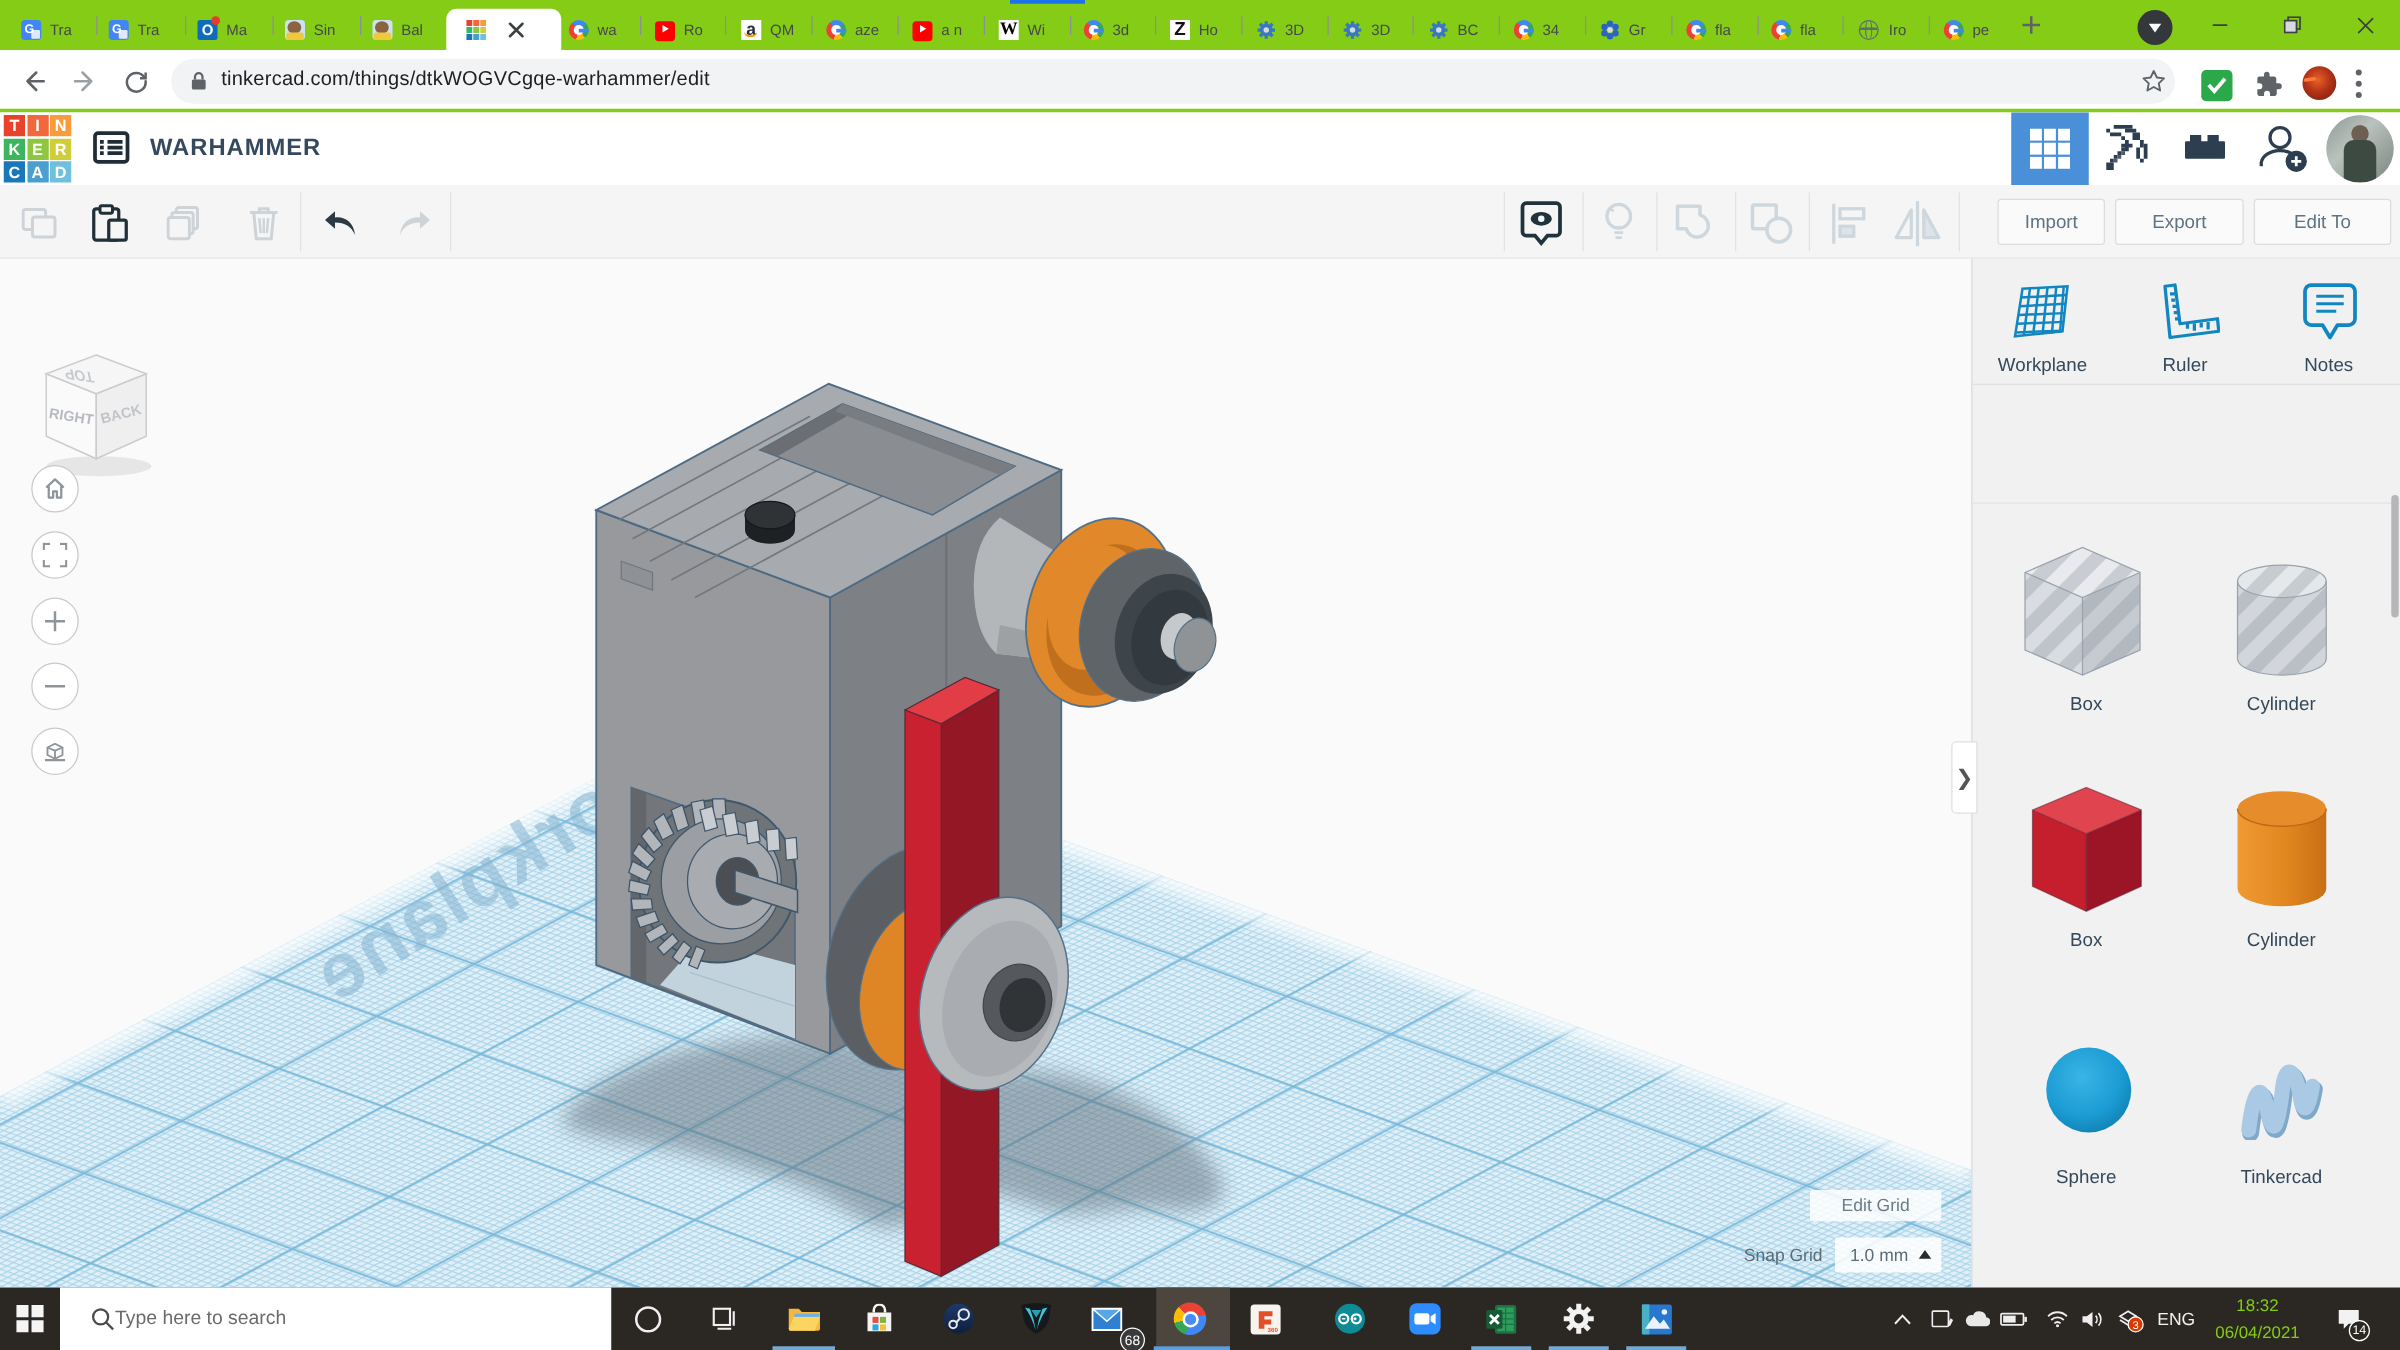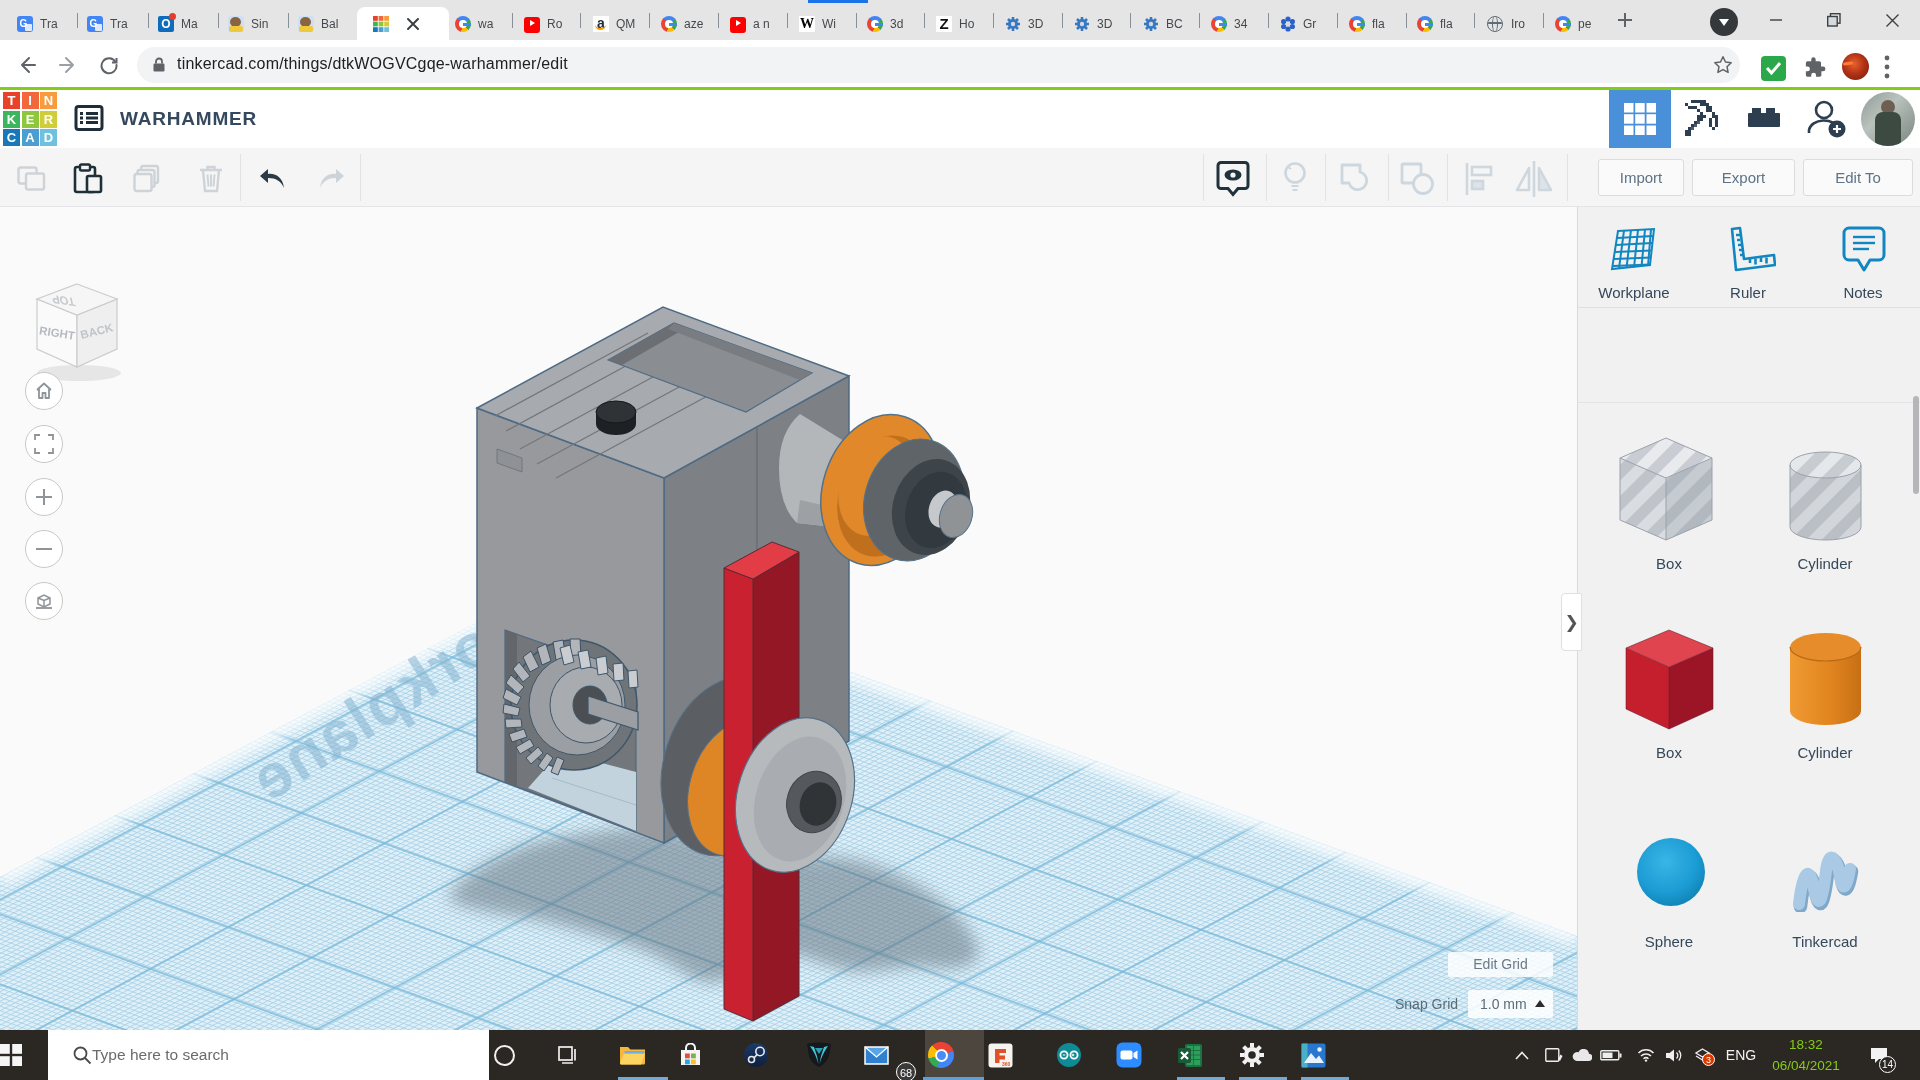--- a/index.html
+++ b/index.html
@@ -1,20 +1,20 @@
 <!DOCTYPE html>
 <html><head>
 <meta charset="utf-8">
 <style>
 *{margin:0;padding:0;box-sizing:border-box}
 html,body{width:1920px;height:1080px;overflow:hidden;font-family:"Liberation Sans",sans-serif}
 #screen{position:absolute;top:0;left:0;width:1920px;height:1080px;background:#fff}
 .abs{position:absolute}
 
-#tabbar{position:absolute;top:0;left:0;width:1920px;height:40px;background:#e5e5e5}
+#tabbar{position:absolute;top:0;left:0;width:1920px;height:40px;background:#84cc16}
 .tab{position:absolute;top:8px;height:32px;display:flex;align-items:center;padding-left:9px;overflow:hidden}
 .tab .fav{width:16px;height:16px;flex:none;position:relative}
 .tab .lbl{margin-left:7px;font-size:12px;color:#45494d;white-space:nowrap}
 .tabsep{position:absolute;top:13px;width:1px;height:15px;background:#8a9097}
 #activetab{position:absolute;top:7px;height:33px;background:#fff;border-radius:8px 8px 0 0;display:flex;align-items:center;padding-left:16px}
 .favG{width:16px;height:16px;border-radius:50%;background:conic-gradient(from -40deg,#4285f4 0 90deg,#34a853 90deg 180deg,#fbbc05 180deg 235deg,#ea4335 235deg 360deg);position:relative}
 .favG:after{content:"";position:absolute;left:4px;top:4px;width:8px;height:8px;background:#fff;border-radius:50%}
 .favG:before{content:"";position:absolute;right:0px;top:7px;width:8px;height:3px;background:#4285f4;z-index:2}
 .favYT{width:16px;height:12px;margin-top:2px;border-radius:3px;background:#f00;position:relative}
 .favYT:after{content:"";position:absolute;left:6px;top:3px;border-left:5px solid #fff;border-top:3px solid transparent;border-bottom:3px solid transparent}
@@ -52,21 +52,21 @@
 
 #viewport{position:absolute;top:207px;left:0;width:1577px;height:823px;background:#fafafa;overflow:hidden}
 .navcirc{position:absolute;width:38px;height:38px;border-radius:50%;background:#fff;border:1.5px solid #c9c9c9;display:flex;align-items:center;justify-content:center}
 
 #rpanel{position:absolute;top:207px;left:1577px;width:343px;height:823px;background:#f1f1f2;border-left:1px solid #d9d9db}
 .plabel{position:absolute;font-size:15px;color:#35485a;text-align:center}
 #dropdown{position:absolute;left:4px;top:111px;width:333px;height:75px;background:#fff;border:1px solid #e0e0e2;border-radius:4px;box-shadow:0 1px 2px rgba(0,0,0,0.08)}
 
 #taskbar{position:absolute;top:1030px;left:0;width:1920px;height:50px;background:#2b2723}
 #searchbox{position:absolute;left:48px;top:0;width:441px;height:50px;background:#fff;display:flex;align-items:center}
-.tbicon{position:absolute;top:0;width:48px;height:50px;display:flex;align-items:center;}
+.tbicon{position:absolute;top:0;width:48px;height:50px;display:flex;align-items:center;justify-content:center}
 .underl{position:absolute;top:47px;height:3px;background:#76a9d1}
 .trayico{position:absolute;top:0;height:50px;display:flex;align-items:center;justify-content:center}
 .badge{position:absolute;border-radius:50%;background:#2b2723;border:1.5px solid #fff;color:#fff;text-align:center}
 </style>
 </head>
 <body>
 <div id="screen">
 <div id="tabbar">
 <div style="position:absolute;left:808px;top:0;width:60px;height:3px;background:#1a73e8"></div>
 <div class="tab" style="left:8px;width:66px">

